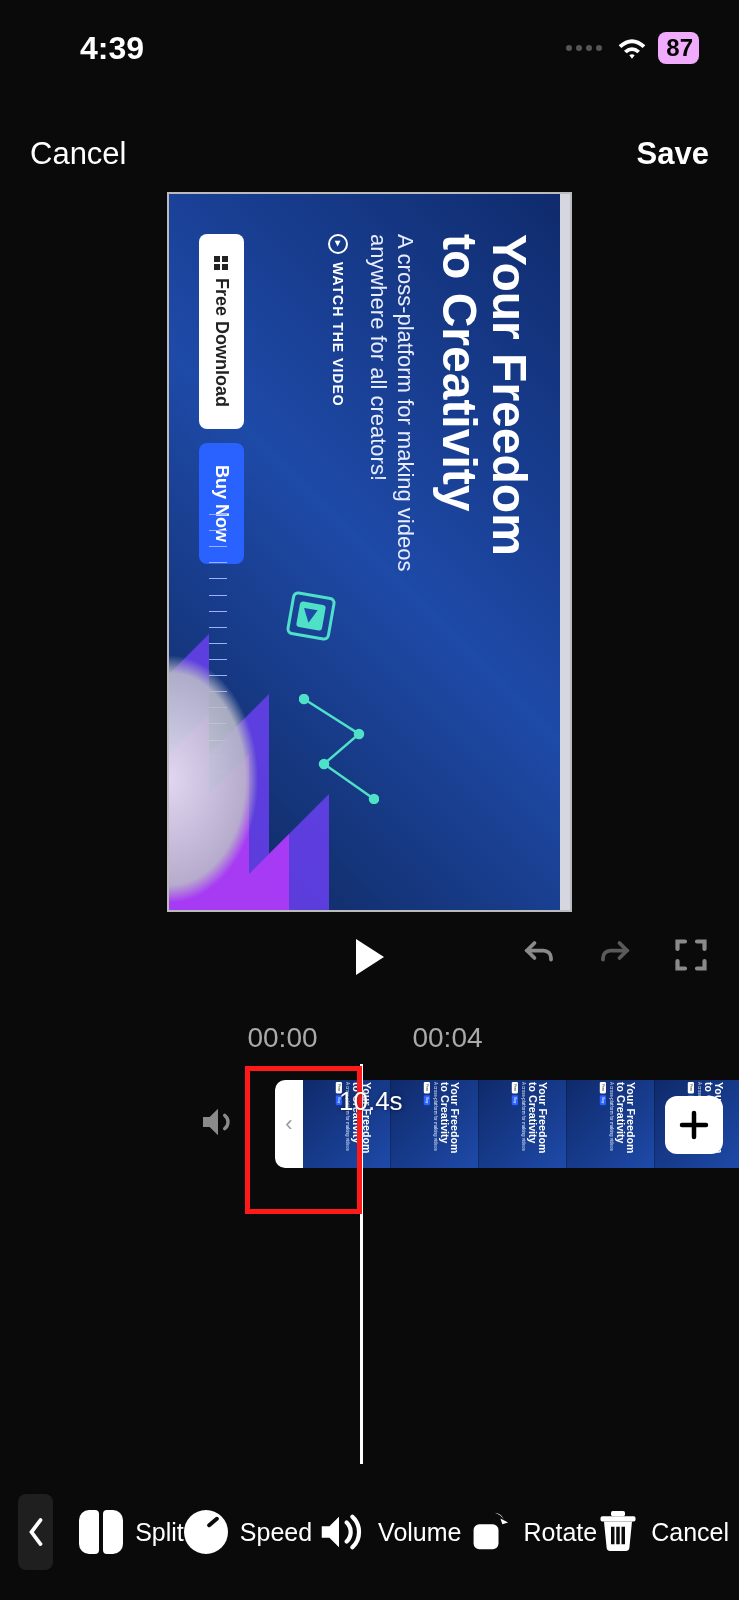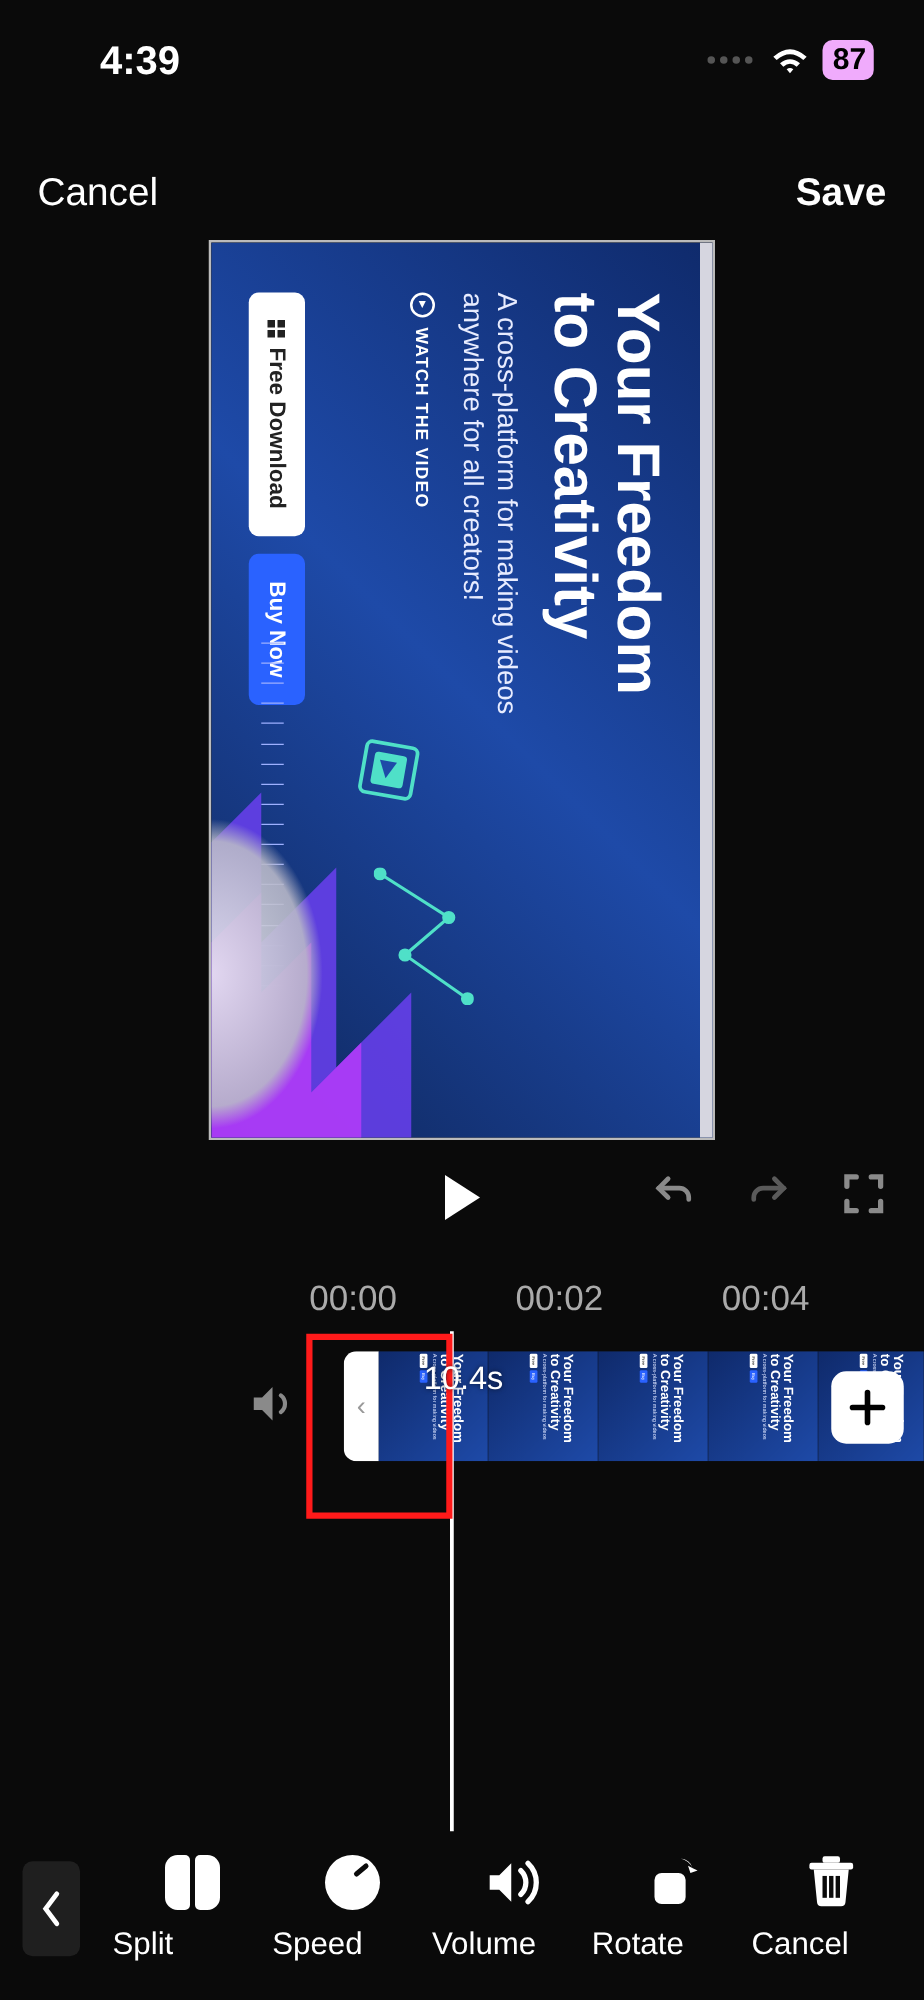--- a/index.html
+++ b/index.html
@@ -78,21 +78,21 @@
   .add-clip svg{stroke:#000;}
   
   .sound-row{ margin-top:18px; margin-left:365px; height:72px; background:#2e2e2e; display:flex; align-items:center; padding-left:18px; gap:16px; }
   .sound-lbl{ font-size:32px; font-weight:500;}
   
   .playhead{ position:absolute; left:360px; top:-10px; width:3px; height:400px; background:#fff; z-index:3;}
   
   
   .toolbar{ position:absolute; bottom:0; left:0; right:0; display:flex; align-items:center; padding:14px 10px 30px 18px; gap:0;}
   .back-chip{ width:46px; height:76px; background:#1f1f1f; border-radius:8px; display:flex; align-items:center; justify-content:center; margin-right:26px;}
-  .tool{ flex:1; display:flex; flex-direction:column; gap:12px; }
+  .tool{ flex:1; display:flex; align-items:center; gap:12px; }
   .tool-lbl{ font-size:25px; color:#fff; font-weight:400;}
   .tool-icon{ height:46px; display:flex; align-items:center; justify-content:center;}
   .split-ic{ display:flex; gap:4px;}
   .split-ic span{ width:20px; height:44px; background:#fff;}
   .split-ic span:first-child{ border-radius:10px 4px 4px 10px;}
   .split-ic span:last-child{ border-radius:4px 10px 10px 4px;}
   .speed-ic{ width:44px; height:44px; background:#fff; border-radius:50%; position:relative;}
   .speed-ic::after{ content:''; position:absolute; width:14px; height:4px; background:#0a0a0a; top:10px; right:8px; transform:rotate(-40deg); border-radius:2px;}
 </style>
 </head>
@@ -204,21 +204,20 @@
     <div class="ic-btn">
       <svg width="36" height="36" viewBox="0 0 24 24" fill="none" stroke="#8a8a8a" stroke-width="2.8" stroke-linecap="round">
           <path d="M3 8V3h5M21 8V3h-5M3 16v5h5M21 16v5h-5"></path>
         </svg>
     </div>
   </div>
 </div>
 
 <div class="time-ruler">
   <div class="tick">00:00</div>
-  <div class="tick">00:02</div>
   <div class="tick">00:04</div>
 </div>
 
 <div class="timeline-area">
   <div class="playhead"></div>
   <div class="tl-row">
     <div class="red-box"></div>
     <div class="speaker">
       <svg width="40" height="40" viewBox="0 0 24 24" fill="#8a8a8a">
           <path d="M3 9v6h4l5 5V4L7 9H3z"></path>

